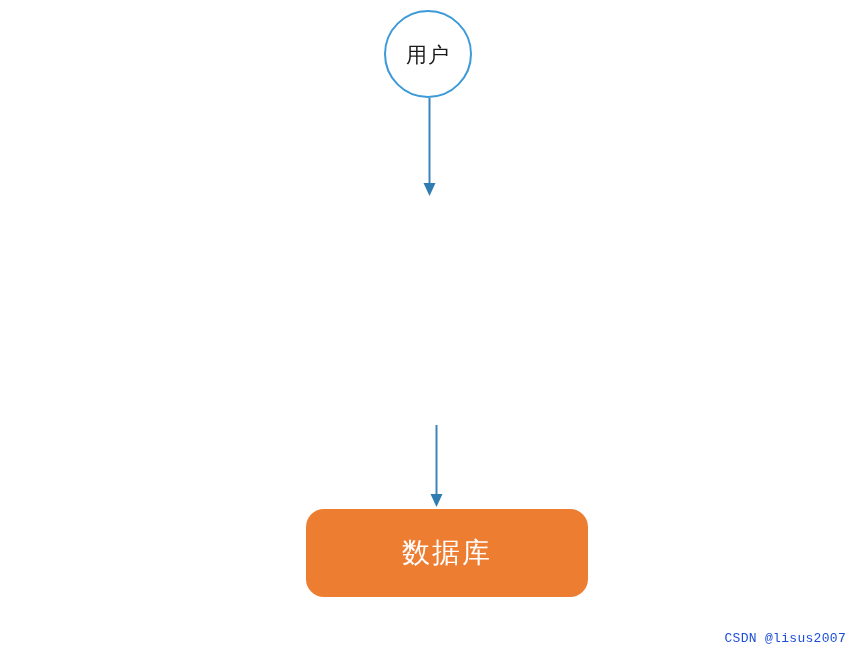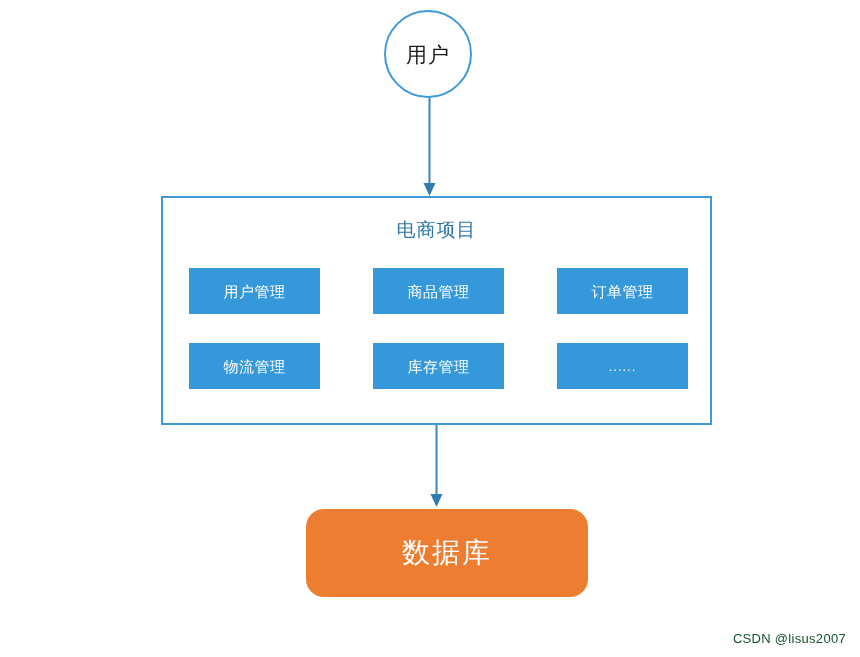--- a/index.html
+++ b/index.html
@@ -132,67 +132,40 @@
     line-height: 1;
     letter-spacing: 2px;
   }
 
   
   .watermark {
     position: absolute;
     right: 14px;
     bottom: 11px;
     font-size: 13px;
-    color: #14532d;
+    color: #1d4ed8;
     letter-spacing: 0.3px;
     white-space: nowrap;
+    font-family: Liberation Mono, monospace;
   }
 </style>
 </head>
 <body>
 
 <div id="canvas">
 
   <div class="actor-circle">
     <span class="actor-label">用户</span>
   </div>
 
   <svg class="arrow-svg" style="left:421px; top:98px;" width="20" height="100">
     <line class="arrow-line" x1="8.5" y1="0" x2="8.5" y2="88"></line>
     <polygon class="arrow-head" points="8.5,98 2.5,85 14.5,85"></polygon>
   </svg>
 
-  <div class="system-box">
-    <div class="system-title">电商项目</div>
-
-    <div class="module-grid">
-      <div class="module-row">
-        <div class="module-box">
-          <span class="module-label">用户管理</span>
-        </div>
-        <div class="module-box">
-          <span class="module-label">商品管理</span>
-        </div>
-        <div class="module-box">
-          <span class="module-label">订单管理</span>
-        </div>
-      </div>
-      <div class="module-row">
-        <div class="module-box">
-          <span class="module-label">物流管理</span>
-        </div>
-        <div class="module-box">
-          <span class="module-label">库存管理</span>
-        </div>
-        <div class="module-box">
-          <span class="module-label ellipsis">......</span>
-        </div>
-      </div>
-    </div>
-  </div>
 
   <svg class="arrow-svg" style="left:428px; top:425px;" width="20" height="84">
     <line class="arrow-line" x1="8.5" y1="0" x2="8.5" y2="72"></line>
     <polygon class="arrow-head" points="8.5,82 2.5,69 14.5,69"></polygon>
   </svg>
 
   <div class="db-box">
     <span class="db-label">数据库</span>
   </div>
 

